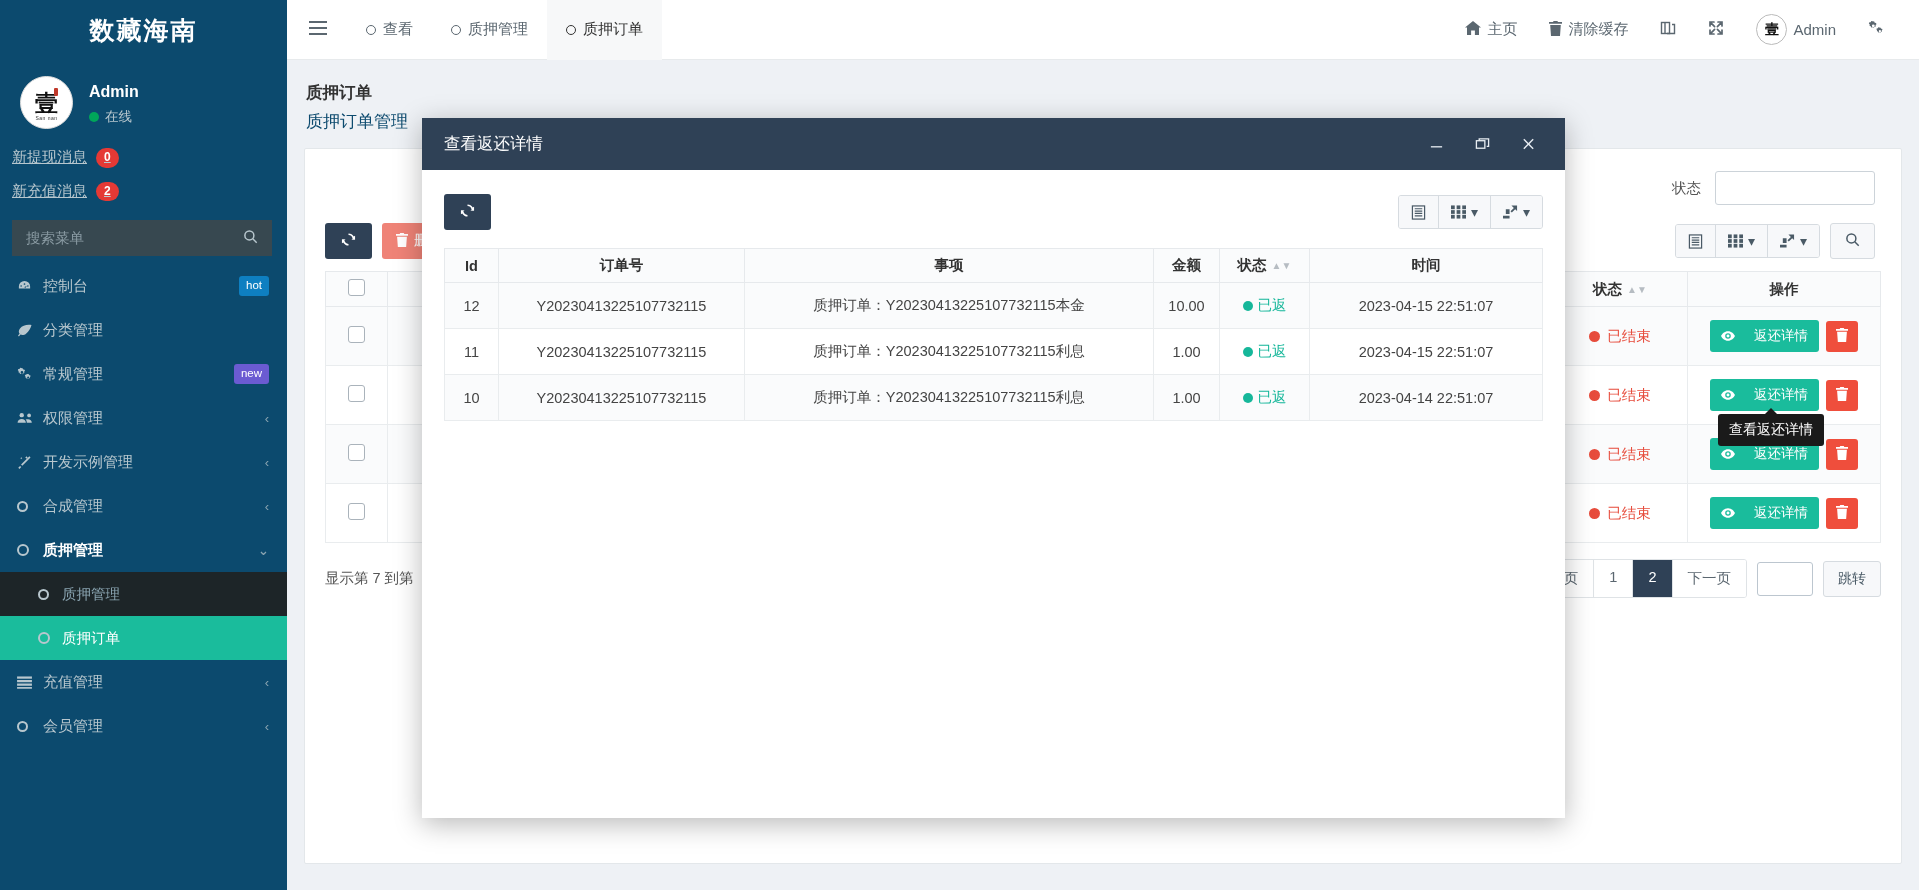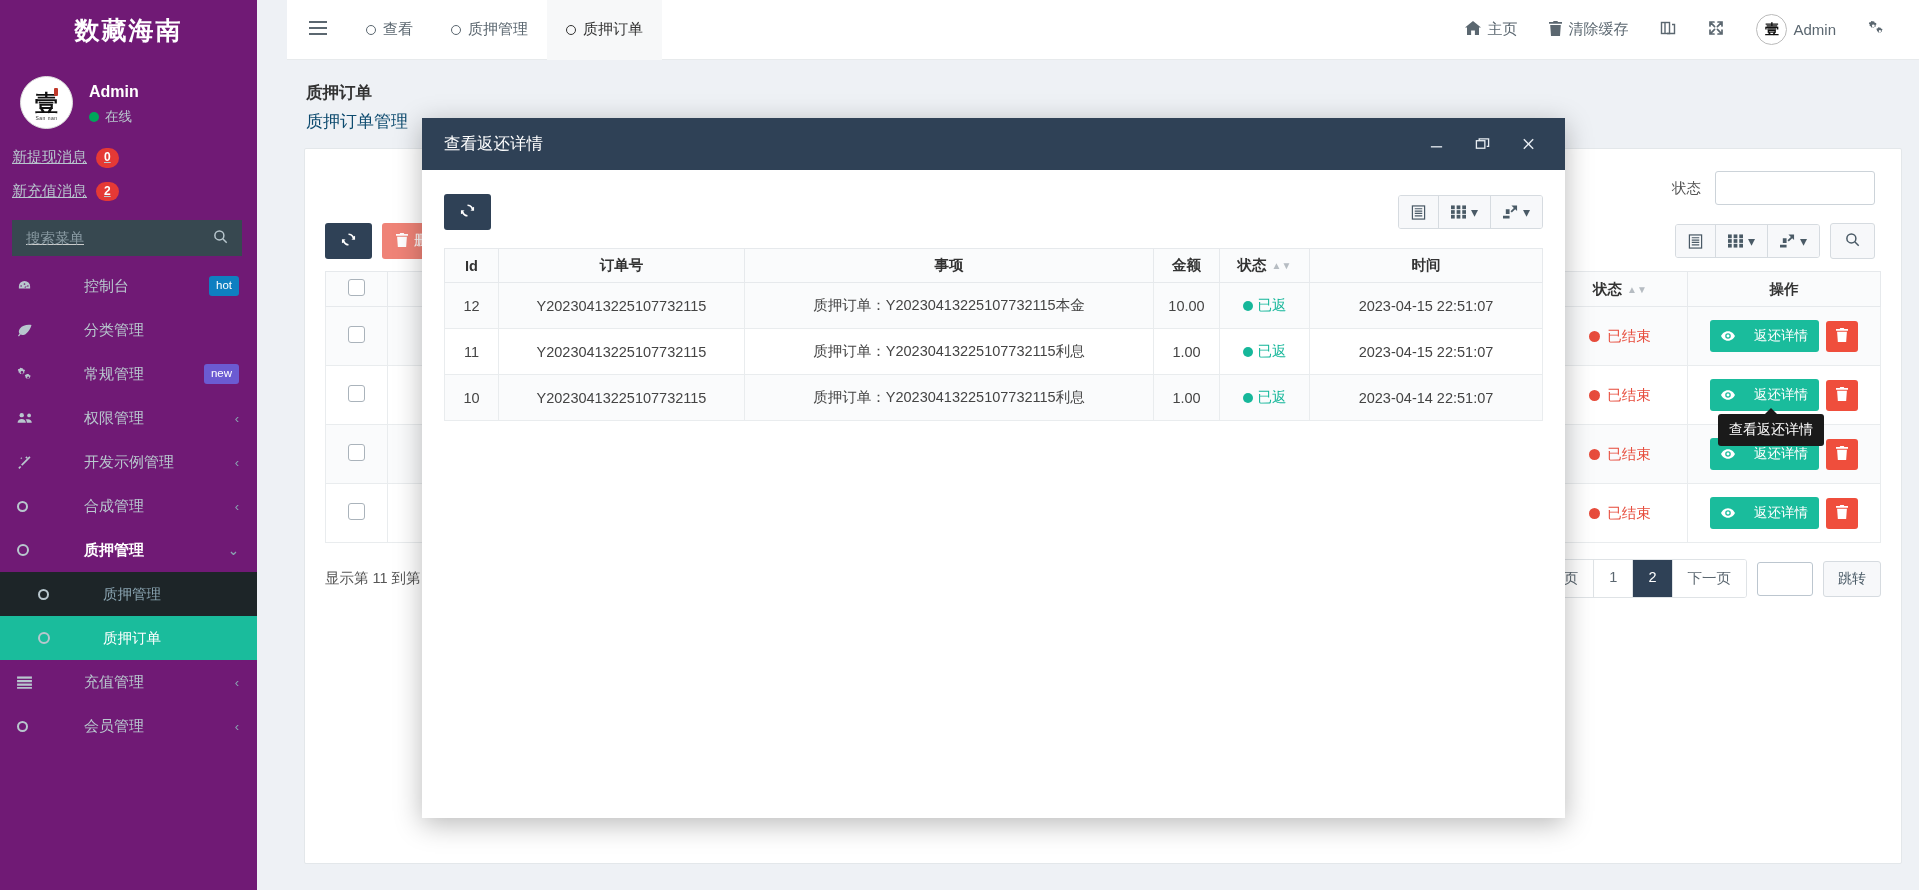--- a/index.html
+++ b/index.html
@@ -7,22 +7,22 @@
     width: 1919px; height: 890px;
     overflow: hidden;
     font-family: "Liberation Sans", "DejaVu Sans", sans-serif;
     background: #eef1f5;
   }
   #root { position: relative; width: 1919px; height: 890px; }
 
   
   .sidebar {
     position: absolute; left: 0; top: 0;
-    width: 257px; height: 890px;
-    background: #701a75;
+    width: 287px; height: 890px;
+    background: #0c4a6e;
     color: #b8c7ce;
     overflow: hidden;
   }
   .brand {
     height: 60px; display: flex; align-items: center; justify-content: center;
     color: #fff; font-size: 25px; font-weight: 700; letter-spacing: 2px;
   }
   .userbox {
     display: flex; align-items: center; padding: 16px 0 12px 20px;
   }
@@ -59,32 +59,31 @@
   }
 
   .searchbox {
     margin: 12px 15px 8px 12px; height: 36px; background: #374850;
     display: flex; align-items: center; position: relative;
   }
   .searchbox input {
     flex: 1; background: transparent; border: 0; outline: none;
     color: #ccc; font-size: 14.5px; padding-left: 14px;
     font-family: "Liberation Sans", sans-serif;
-    text-decoration: underline;
   }
   .searchbox input::placeholder { color: #8a9ba3; }
   .searchbox .sicon { padding-right: 14px; color: #b8c7ce; font-size: 15px; }
 
   .menu { margin-top: 6px; }
   .mi {
     display: flex; align-items: center; height: 44px; padding: 0 18px 0 17px;
     font-size: 15px; color: #b8c7ce; position: relative; cursor: pointer;
   }
   .mi .mi-ic { width: 26px; flex: 0 0 26px; font-size: 14px; color: #b8c7ce; display:flex; align-items:center;}
-  .mi .mi-label { flex: 1; margin-left: 41px; }
+  .mi .mi-label { flex: 1; }
   .mi .mi-arrow { font-size: 13px; color: #8aa4b1; }
   .mi.active-parent { color: #fff; font-weight: 700; }
   .mi.sub { background: #1d2528; padding-left: 38px; color: #8aa4b1; font-size: 14.5px; }
   .mi.sub.on { background: #1abc9c; color: #fff; }
   .mi.sub .mi-ic { width: 24px; flex: 0 0 24px; }
   .tag {
     font-size: 11.5px; font-weight: 400; color: #fff; border-radius: 3px;
     padding: 3px 7px; line-height: 1.2;
   }
   .tag.hot { background: #0e7fc1; }
@@ -659,21 +658,21 @@
                       </svg>
                   </button>
                 </span>
               </td>
             </tr>
           </tbody>
         </table>
       </div>
 
       <div class="grid-foot">
-        <span>显示第 11 到第</span>
+        <span>显示第 7 到第</span>
         <span class="pager">
           <span class="pgroup">
             <div>页</div>
             <div>1</div>
             <div class="cur">2</div>
             <div>下一页</div>
           </span>
           <input type="text" style="">
           <span class="btn-plain">跳转</span>
         </span>

